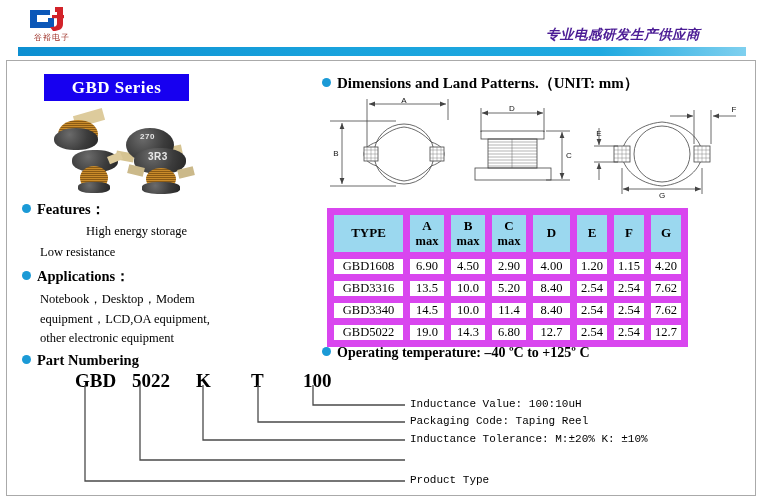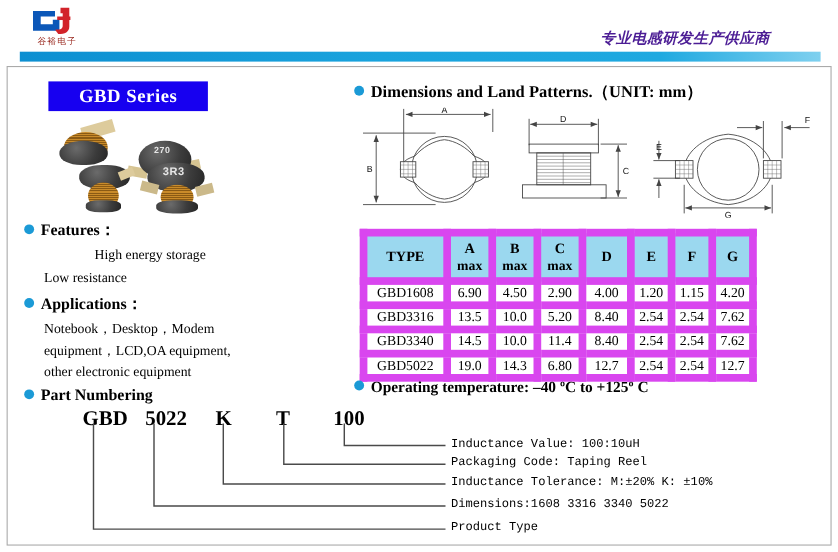--- a/index.html
+++ b/index.html
@@ -460,17 +460,16 @@
 
         <path d="M140 385 L140 460 L405 460"></path>
 
         <path d="M85 385 L85 481 L405 481"></path>
       </g>
     </svg>
 
     <div class="pn-label" style="left:410px; top:398px;">Inductance Value:   100:10uH</div>
     <div class="pn-label" style="left:410px; top:415px;">Packaging Code: Taping Reel</div>
     <div class="pn-label" style="left:410px; top:433px;">Inductance Tolerance: M:±20% K: ±10%</div>
-    <div class="pn-label" style="left:410px; top:453px;">Dimensions:1608 3316 3340 5022</div>
     <div class="pn-label" style="left:410px; top:474px;">Product Type</div>
   </div>
 
 </div>
 
 </body></html>

